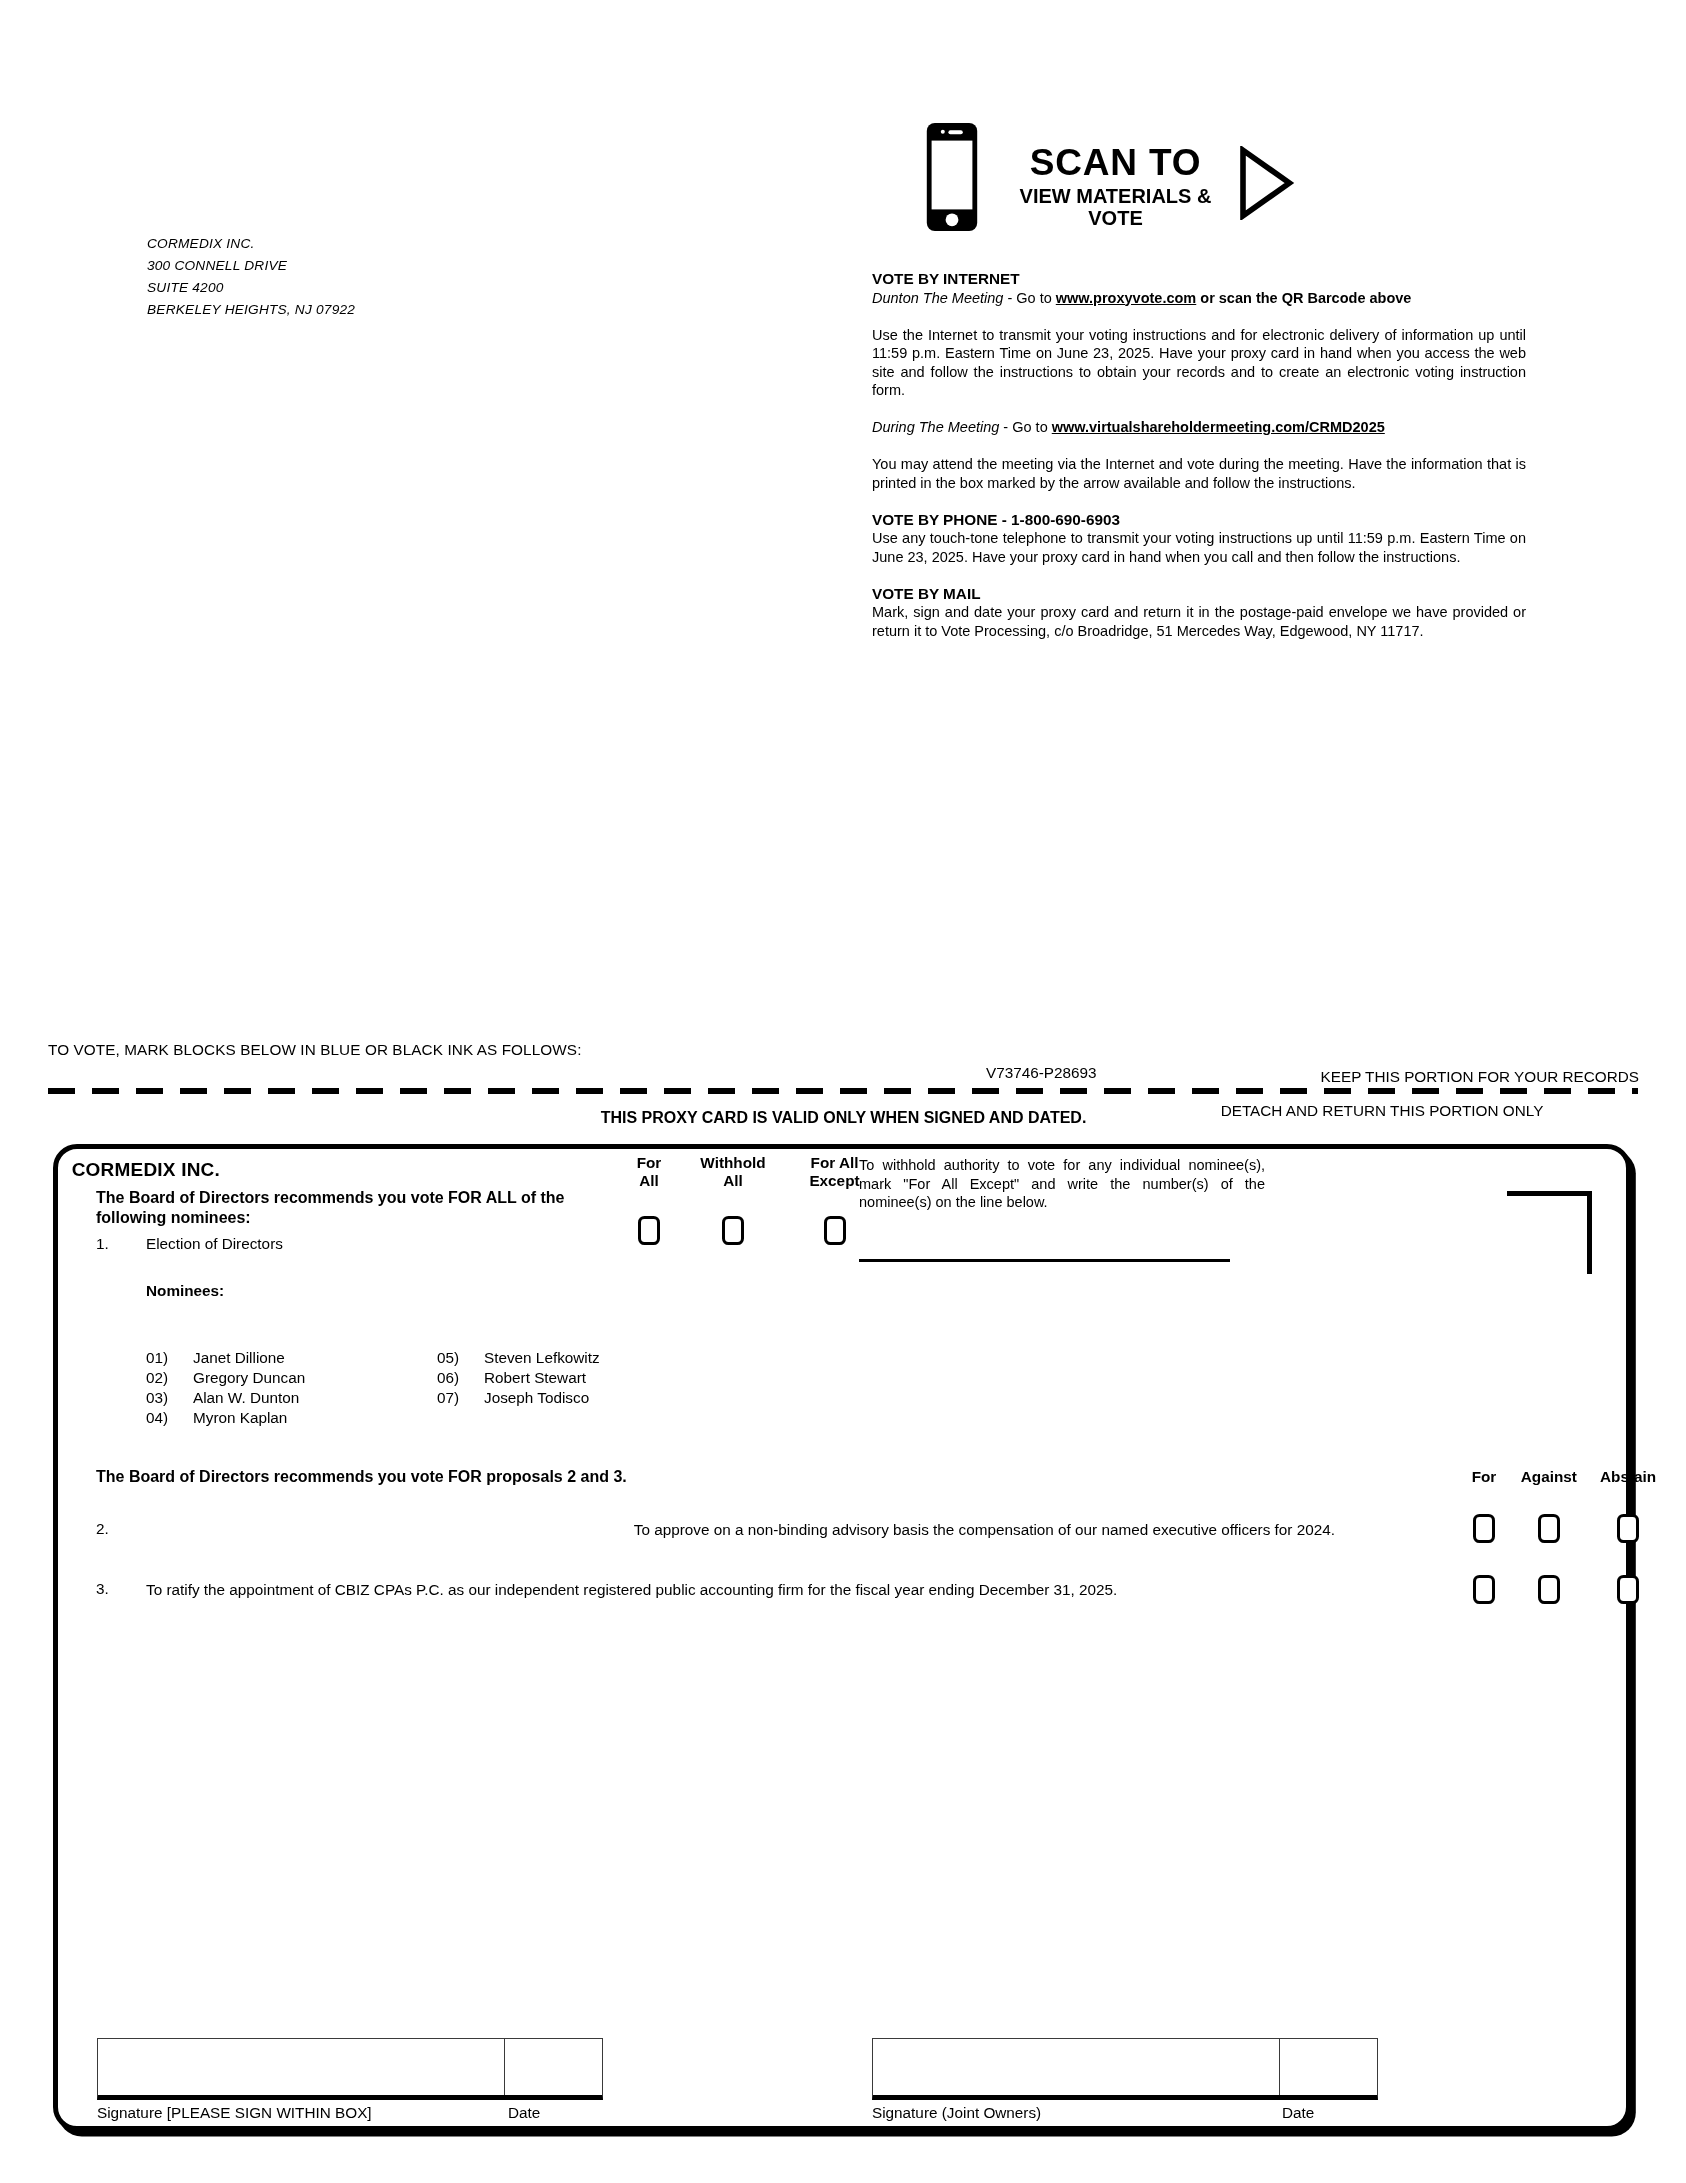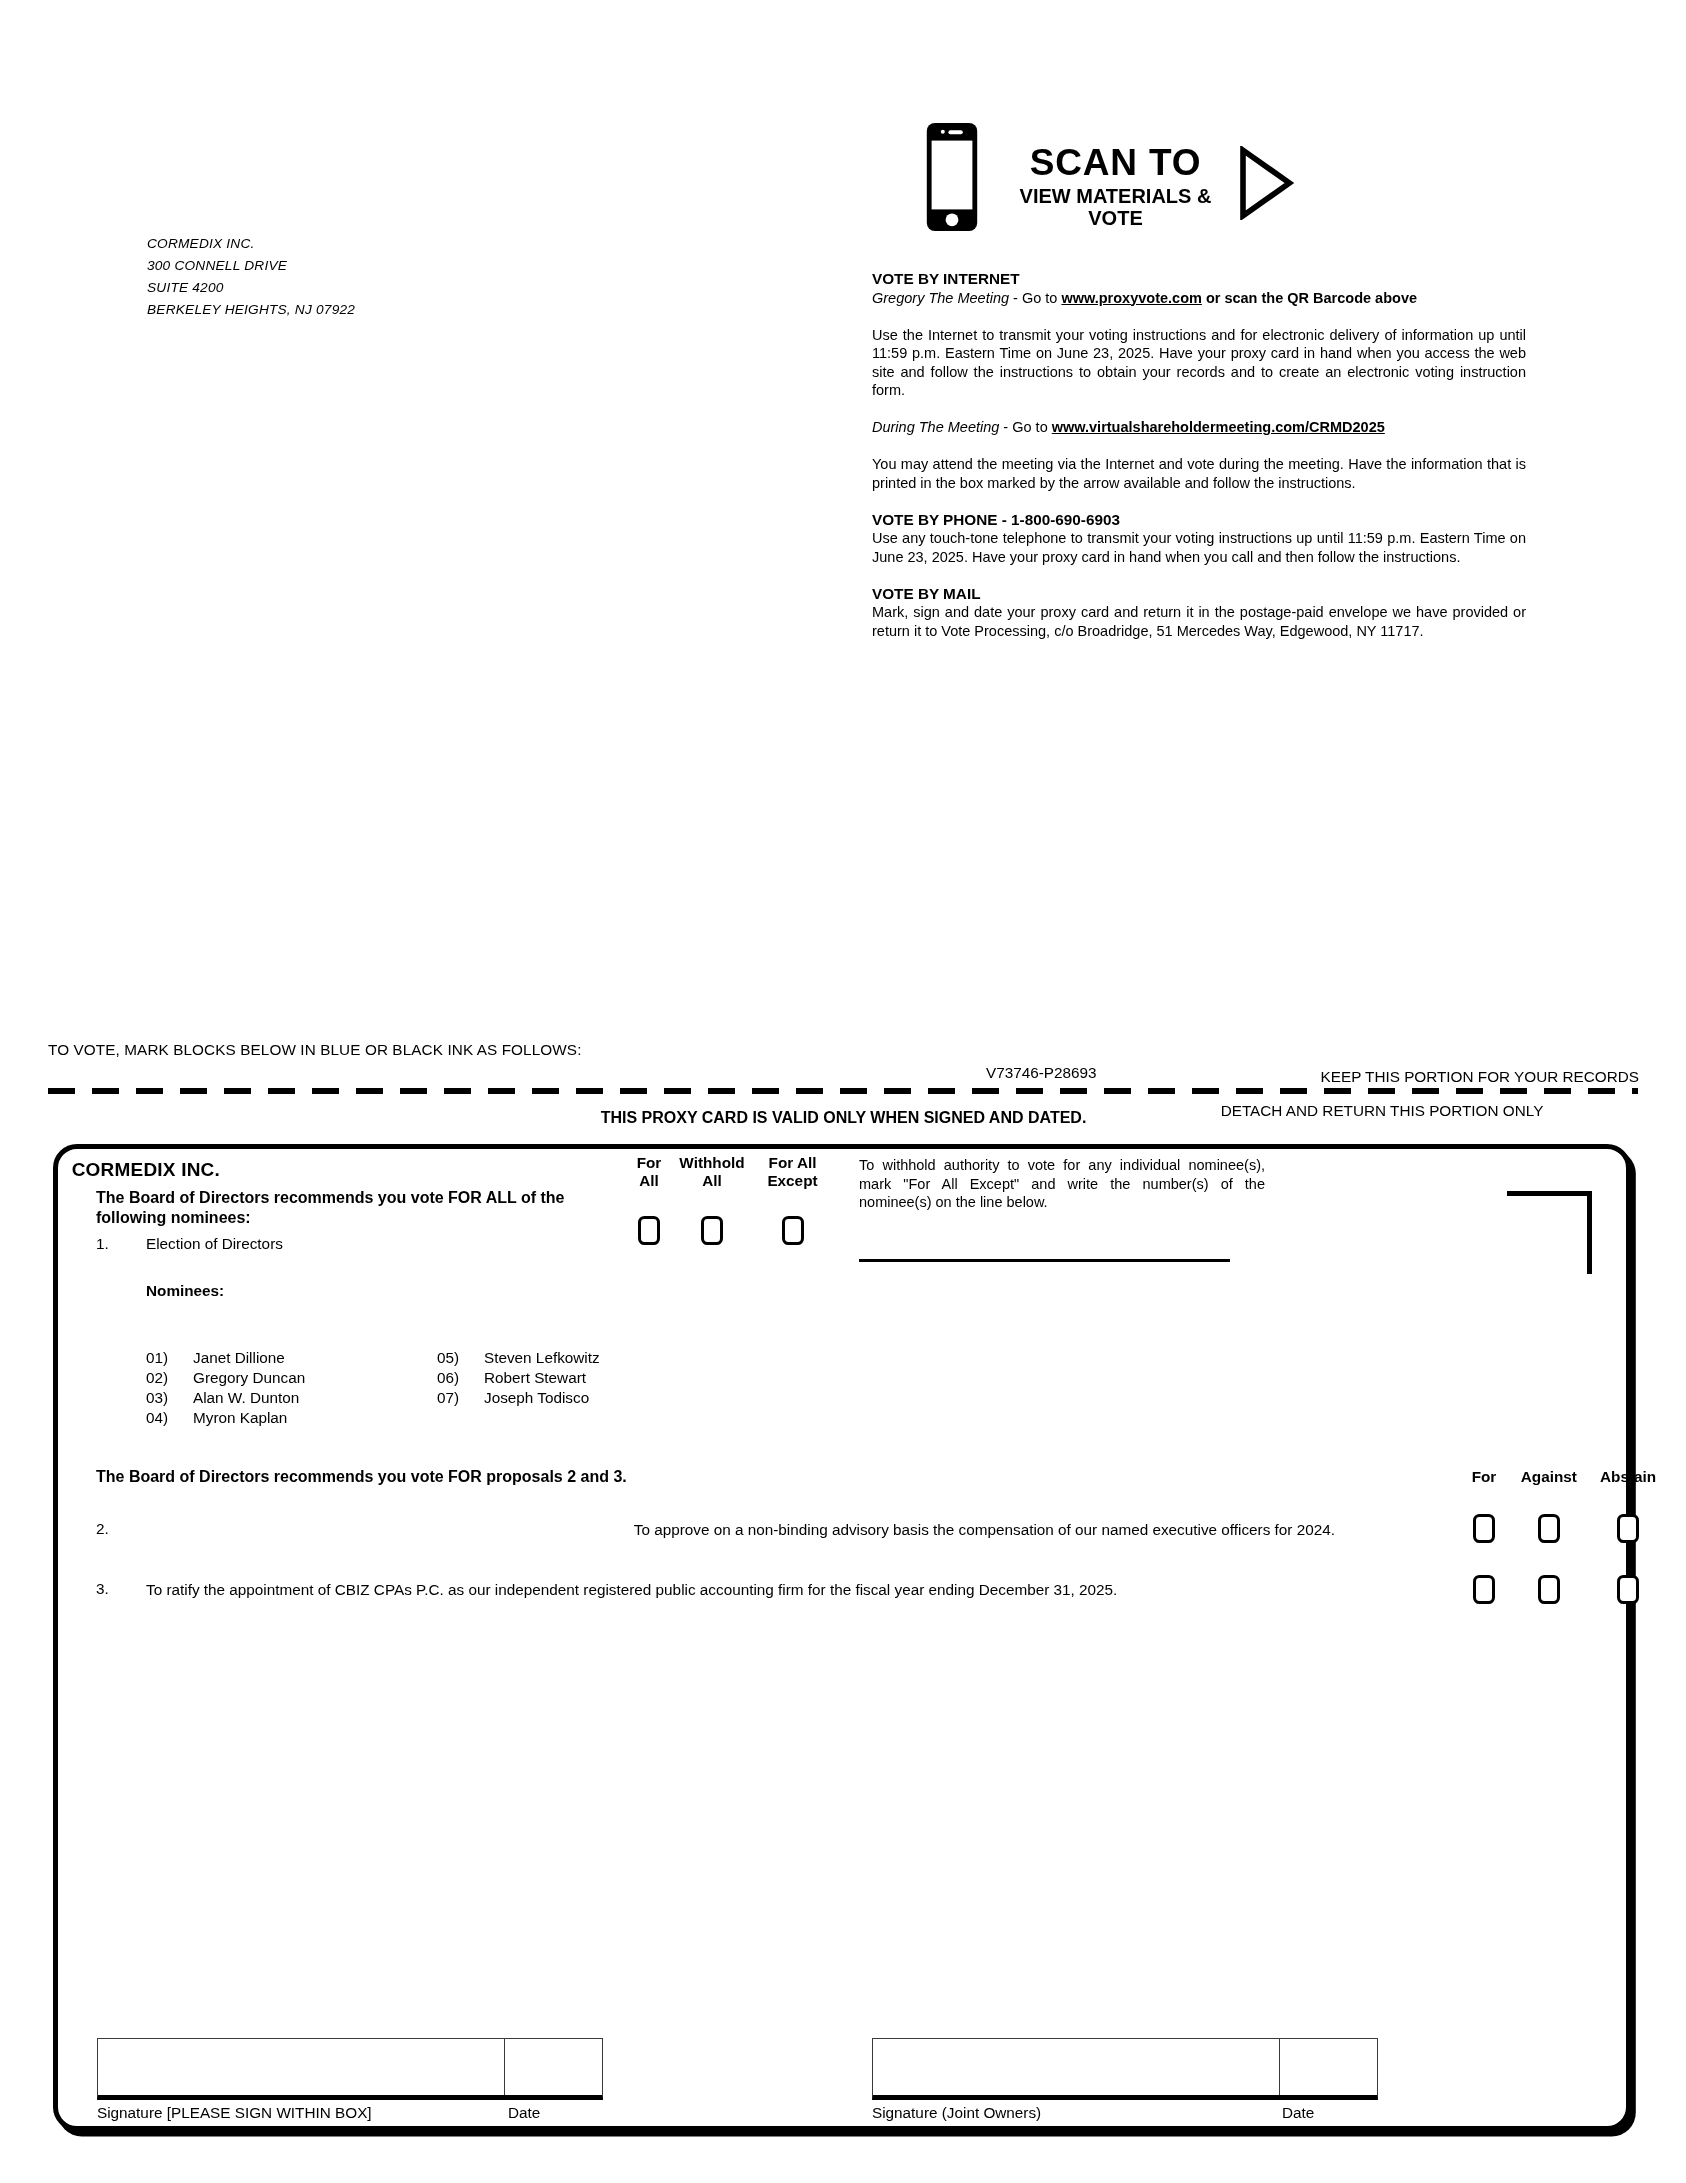--- a/index.html
+++ b/index.html
@@ -38,21 +38,21 @@
   .dashed-line{left:48px;top:1088px;width:1590px;height:5.6px;
     background:repeating-linear-gradient(90deg,#000 0 27px,transparent 27px 44px);}
   .detach-note{left:1125px;top:1102px;width:514px;text-align:center;font-size:15.3px;}
   .valid-note{left:0;top:1109px;width:1687px;text-align:center;font-weight:bold;font-size:16px;}
 
   
   .card{left:53px;top:1144px;width:1568px;height:977px;border:5.6px solid #000;border-radius:24px;
     background:#fff;box-shadow:4.8px 5.6px 0 #000;}
   .card .company{left:13.7px;top:10.4px;font-size:19px;font-weight:bold;letter-spacing:0.2px;}
   .card .rec1{left:38px;top:39px;width:530px;font-size:16px;font-weight:bold;line-height:20px;}
-  .vote-cols1{left:570px;top:4.8px;display:flex;gap:5px;align-items:center;}
+  .vote-cols1{left:570px;top:4.8px;display:flex;gap:26px;align-items:center;}
   .vote-cols1 .vc{display:flex;flex-direction:column;align-items:center;}
   .vc .vc-label{font-size:15.3px;font-weight:bold;line-height:17.7px;text-align:center;}
   .vc .checkbox{margin-top:27px;}
   .checkbox{width:16px;height:22.5px;border:3.2px solid #000;border-radius:6.4px;background:#fff;}
   .item-num{font-size:15.3px;}
   .withhold-note{left:801px;top:7.2px;width:406px;font-size:14.5px;line-height:18.5px;text-align:justify;}
   .writein-line{left:801px;top:110px;width:371px;height:0;border-top:3.2px solid #000;}
   .corner-mark{left:1449px;top:42px;width:80px;height:78px;border-top:5.6px solid #000;border-right:5.6px solid #000;}
   .nominees-title{left:88px;top:133px;font-size:15.3px;font-weight:bold;}
   .nom-col{font-size:15.3px;line-height:20px;margin-top:27px;}
@@ -95,21 +95,21 @@
     <div class="scan-title">SCAN TO</div>
     <div class="scan-subtitle">VIEW MATERIALS &amp; VOTE</div>
   </div>
   <svg class="arrow-icon" viewBox="0 0 70 92">
     <polygon points="5,5 63,46 5,87" fill="#fff" stroke="#000" stroke-width="7"></polygon>
   </svg>
 </div>
 
 <div class="abs instructions">
   <h3>VOTE BY INTERNET</h3>
-  <div class="lead"><span class="i">Gregory The Meeting</span><span> - Go to </span><span class="b u">www.proxyvote.com</span><span class="b"> or scan the QR Barcode above</span></div>
+  <div class="lead"><span class="i">Dunton The Meeting</span><span> - Go to </span><span class="b u">www.proxyvote.com</span><span class="b"> or scan the QR Barcode above</span></div>
   <p class="just">Use the Internet to transmit your voting instructions and for electronic delivery of information up until 11:59 p.m. Eastern Time on June 23, 2025. Have your proxy card in hand when you access the web site and follow the instructions to obtain your records and to create an electronic voting instruction form.</p>
   <div class="lead"><span class="i">During The Meeting</span><span> - Go to </span><span class="b u">www.virtualshareholdermeeting.com/CRMD2025</span></div>
   <p class="just">You may attend the meeting via the Internet and vote during the meeting. Have the information that is printed in the box marked by the arrow available and follow the instructions.</p>
   <h3>VOTE BY PHONE - 1-800-690-6903</h3>
   <p class="just">Use any touch-tone telephone to transmit your voting instructions up until 11:59 p.m. Eastern Time on June 23, 2025. Have your proxy card in hand when you call and then follow the instructions.</p>
   <h3>VOTE BY MAIL</h3>
   <p class="just">Mark, sign and date your proxy card and return it in the postage-paid envelope we have provided or return it to Vote Processing, c/o Broadridge, 51 Mercedes Way, Edgewood, NY 11717.</p>
 </div>
 
 <div class="abs mark-instruction">TO VOTE, MARK BLOCKS BELOW IN BLUE OR BLACK INK AS FOLLOWS:</div>

